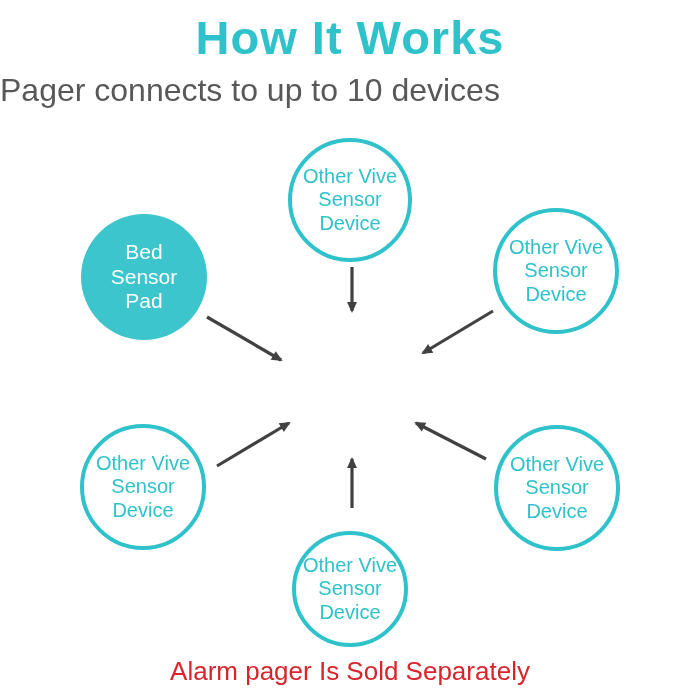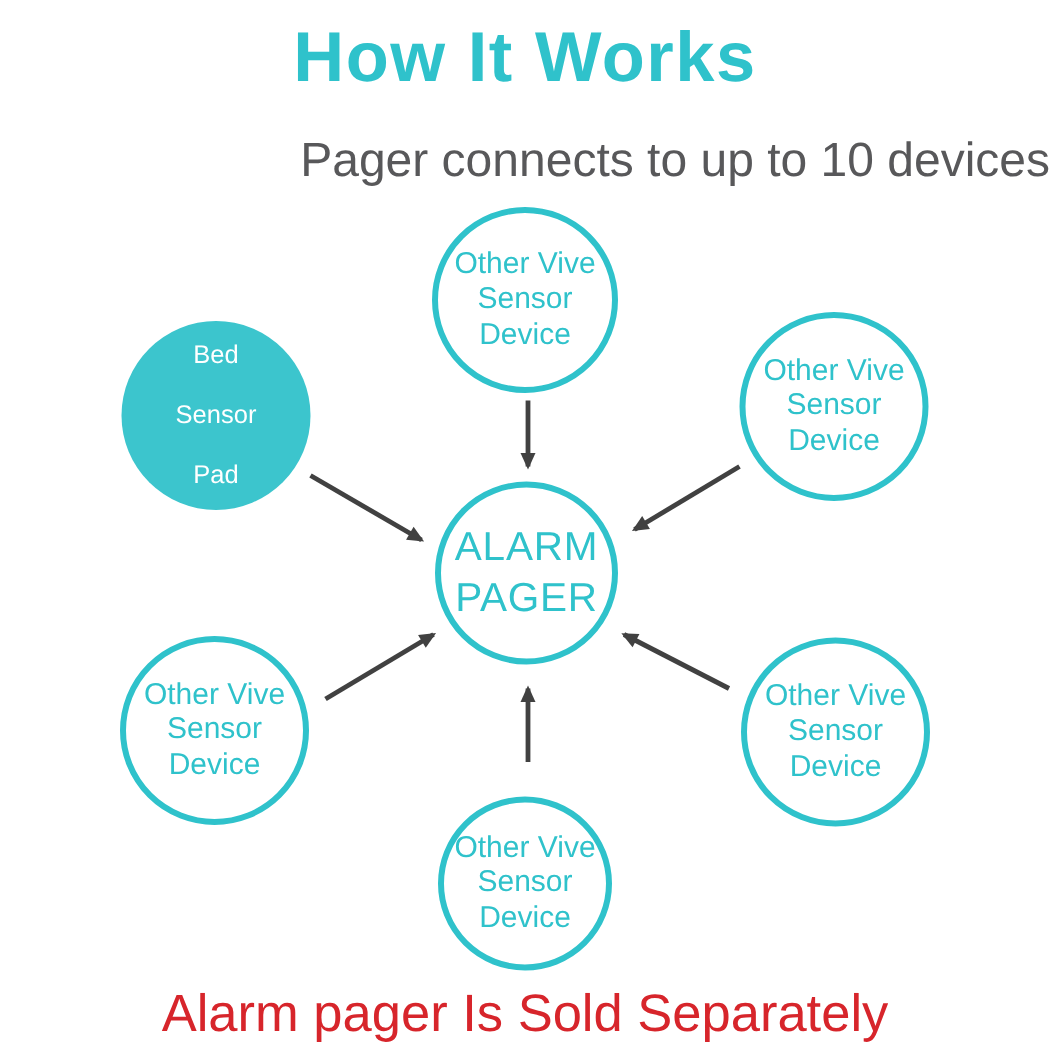--- a/index.html
+++ b/index.html
@@ -25,22 +25,22 @@
     position: absolute;
     top: 10px; left: 0; width: 700px;
     text-align: center;
     font-size: 47px;
     font-weight: 600;
     letter-spacing: 1px;
     color: var(--teal);
   }
   .subtitle {
     position: absolute;
-    top: 88px; left: 0; width: 700px;
-    text-align: right;
+    top: 72px; left: 0; width: 700px;
+    text-align: left;
     font-size: 32px;
     font-weight: 400;
     color: var(--subtitle-gray);
   }
   .node {
     position: absolute;
     border-radius: 50%;
     display: flex;
     flex-direction: column;
     align-items: center;
@@ -52,22 +52,21 @@
   .node.outline {
     background: #ffffff;
     border: 4px solid var(--teal);
     color: var(--teal);
     font-size: 20px;
   }
   .node.filled {
     background: var(--teal-fill);
     border: none;
     color: var(--node-text-white);
-    font-size: 17px;
-    gap: 20px;
+    font-size: 21px;
   }
   .node.hub {
     background: #ffffff;
     border: 4px solid var(--teal);
     color: var(--teal);
     font-size: 27px;
     letter-spacing: 0.5px;
     line-height: 1.25;
     font-weight: 500;
   }
@@ -79,21 +78,21 @@
   }
   .arrow-layer line {
     stroke: var(--arrow-gray);
     stroke-width: 3.2;
   }
   .arrow-head { fill: var(--arrow-gray); }
   .footer-note {
     position: absolute;
     top: 656px; left: 0; width: 700px;
     text-align: center;
-    font-size: 35px;
+    font-size: 26px;
     font-weight: 500;
     color: var(--footer-red);
   }
 </style>
 </head>
 <body>
 
 <div class="stage">
 
   <div class="title">How It Works</div>
@@ -124,24 +123,20 @@
     <span>Sensor</span>
     <span>Pad</span>
   </div>
 
   <div class="node outline" style="left:493px; top:208px; width:126px; height:126px;">
     <span>Other Vive</span>
     <span>Sensor</span>
     <span>Device</span>
   </div>
 
-  <div class="node hub" style="left:290px; top:321px; width:122px; height:122px;">
-    <span>ALARM</span>
-    <span>PAGER</span>
-  </div>
 
   <div class="node outline" style="left:80px; top:424px; width:126px; height:126px;">
     <span>Other Vive</span>
     <span>Sensor</span>
     <span>Device</span>
   </div>
 
   <div class="node outline" style="left:292px; top:531px; width:116px; height:116px;">
     <span>Other Vive</span>
     <span>Sensor</span>

